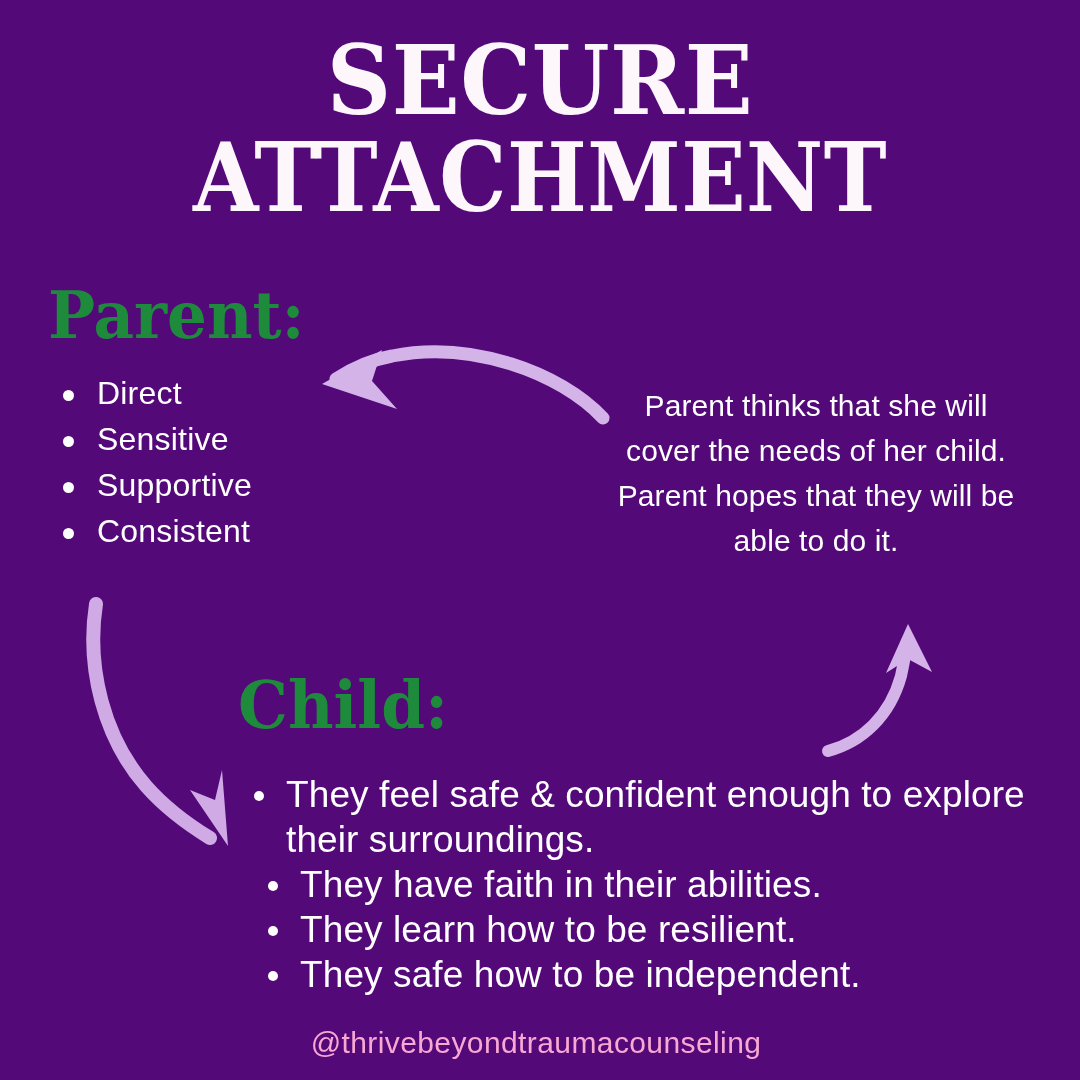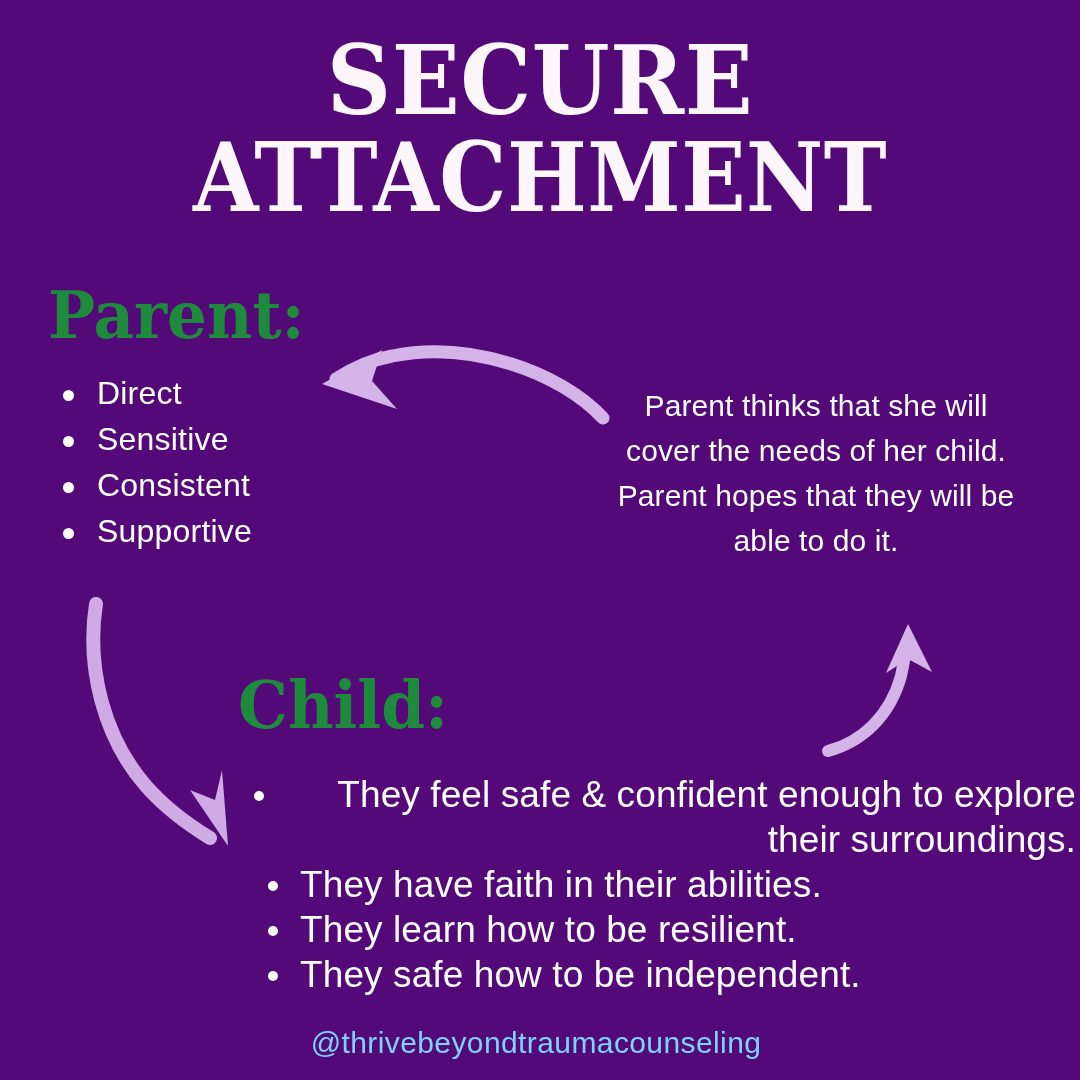--- a/index.html
+++ b/index.html
@@ -127,36 +127,36 @@
   #child-list li::before {
     content: "";
     position: absolute;
     left: 12px;
     top: 19px;
     width: 10px;
     height: 10px;
     background: #ffffff;
     border-radius: 50%;
   }
-  #child-list li.wide { width: 790px; text-align: right; }
+  #child-list li.wide { width: 790px; }
   #child-list li.narrow-1 { padding-left: 58px; }
   #child-list li.narrow-2 { padding-left: 58px; }
   #child-list li.narrow-3 { padding-left: 58px; }
   #child-list li.narrow-1::before,
   #child-list li.narrow-2::before,
   #child-list li.narrow-3::before { left: 26px; }
 
   
   #handle {
     position: absolute;
     left: 0;
     top: 1026px;
     width: 1072px;
     text-align: center;
-    color: #7dd3fc;
+    color: #f9a8d4;
     font-size: 30px;
     letter-spacing: 0.4px;
   }
 
   
   #arrow-layer {
     position: absolute;
     left: 0;
     top: 0;
     width: 1080px;
@@ -172,22 +172,22 @@
   <div class="title-block">
     <span class="title-line title-line-1">SECURE</span>
     <span class="title-line title-line-2">ATTACHMENT</span>
   </div>
 
   <div class="section-heading" id="heading-parent" style="color: rgb(30, 138, 60);">Parent:</div>
 
   <ul id="parent-list">
     <li>Direct</li>
     <li>Sensitive</li>
+    <li>Supportive</li>
     <li>Consistent</li>
-    <li>Supportive</li>
   </ul>
 
   <div id="parent-thought">Parent thinks that she will cover the needs of her child. Parent hopes that they will be able to do it.</div>
 
   <div class="section-heading" id="heading-child" style="color: rgb(30, 138, 60);">Child:</div>
 
   <ul id="child-list">
     <li class="wide">They feel safe &amp; confident enough to explore their surroundings.</li>
     <li class="narrow-1">They have faith in their abilities.</li>
     <li class="narrow-2">They learn how to be resilient.</li>

